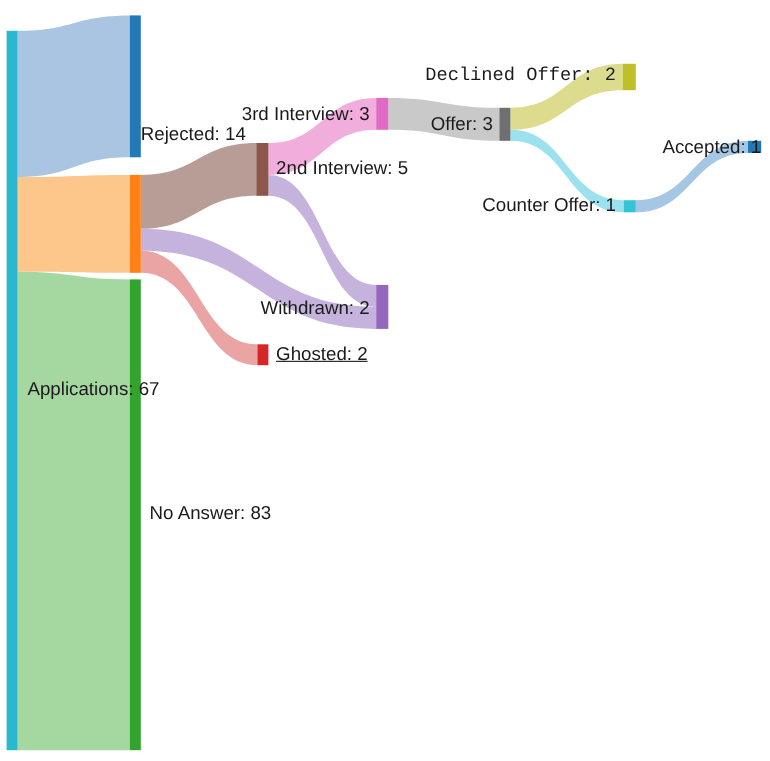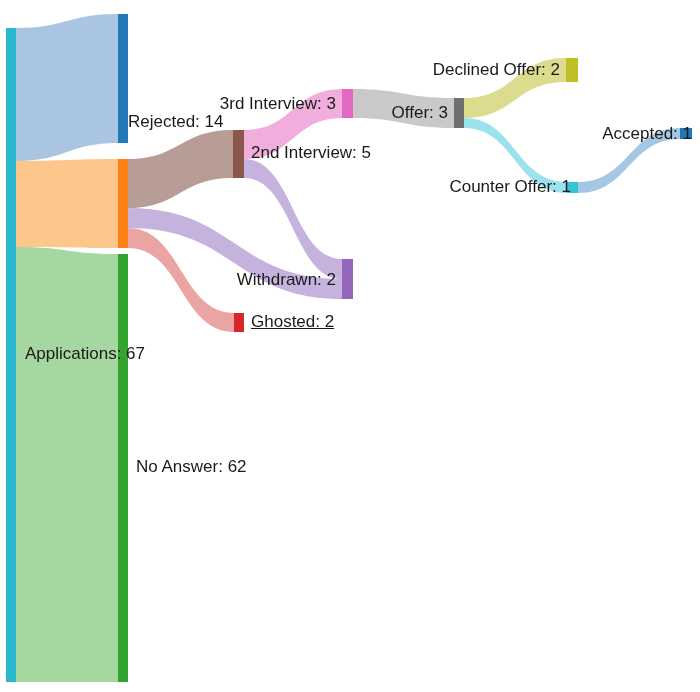--- a/index.html
+++ b/index.html
@@ -50,23 +50,23 @@
     <rect x="342" y="89" width="11" height="29" fill="#e26ac4"></rect>
     <rect x="342" y="259" width="11" height="40" fill="#9467bd"></rect>
     <rect x="454" y="98" width="10" height="30" fill="#6f6f6f"></rect>
     <rect x="566" y="58" width="12" height="24" fill="#bfc028"></rect>
     <rect x="567" y="182" width="11" height="11" fill="#36c3d5"></rect>
     <rect x="680" y="128" width="12" height="11" fill="#2378b6"></rect>
   </svg>
 
   <div class="lbl" style="left:25px;  top:354px;">Applications: 67</div>
   <div class="lbl" style="left:128px; top:85px;margin-top:37px;">Rejected: 14</div>
-  <div class="lbl" style="left:136px; top:467px;">No Answer: 62</div>
+  <div class="lbl" style="left:136px; top:467px;">No Answer: 83</div>
   <div class="lbl" style="left:251px; top:153px;">2nd Interview: 5</div>
   <div class="lbl" style="left:251px; top:322px;text-decoration:underline;">Ghosted: 2</div>
   <div class="lbl r" style="right:364px; top:104px;margin-left:35px;">3rd Interview: 3</div>
   <div class="lbl r" style="right:364px; top:280px;">Withdrawn: 2</div>
   <div class="lbl r" style="right:252px; top:113px;text-align:center;">Offer: 3</div>
-  <div class="lbl r" style="right:140px; top:70px;">Declined Offer: 2</div>
-  <div class="lbl r" style="right:129px; top:187px;text-align:right;">Counter Offer: 1</div>
+  <div class="lbl r" style="right:140px; top:70px;font-family:Liberation Mono, monospace;">Declined Offer: 2</div>
+  <div class="lbl r" style="right:140px; top:187px;text-align:right;">Counter Offer: 1</div>
   <div class="lbl r" style="right:8px;  top:134px;">Accepted: 1</div>
 
 </div>
 
 </body></html>

